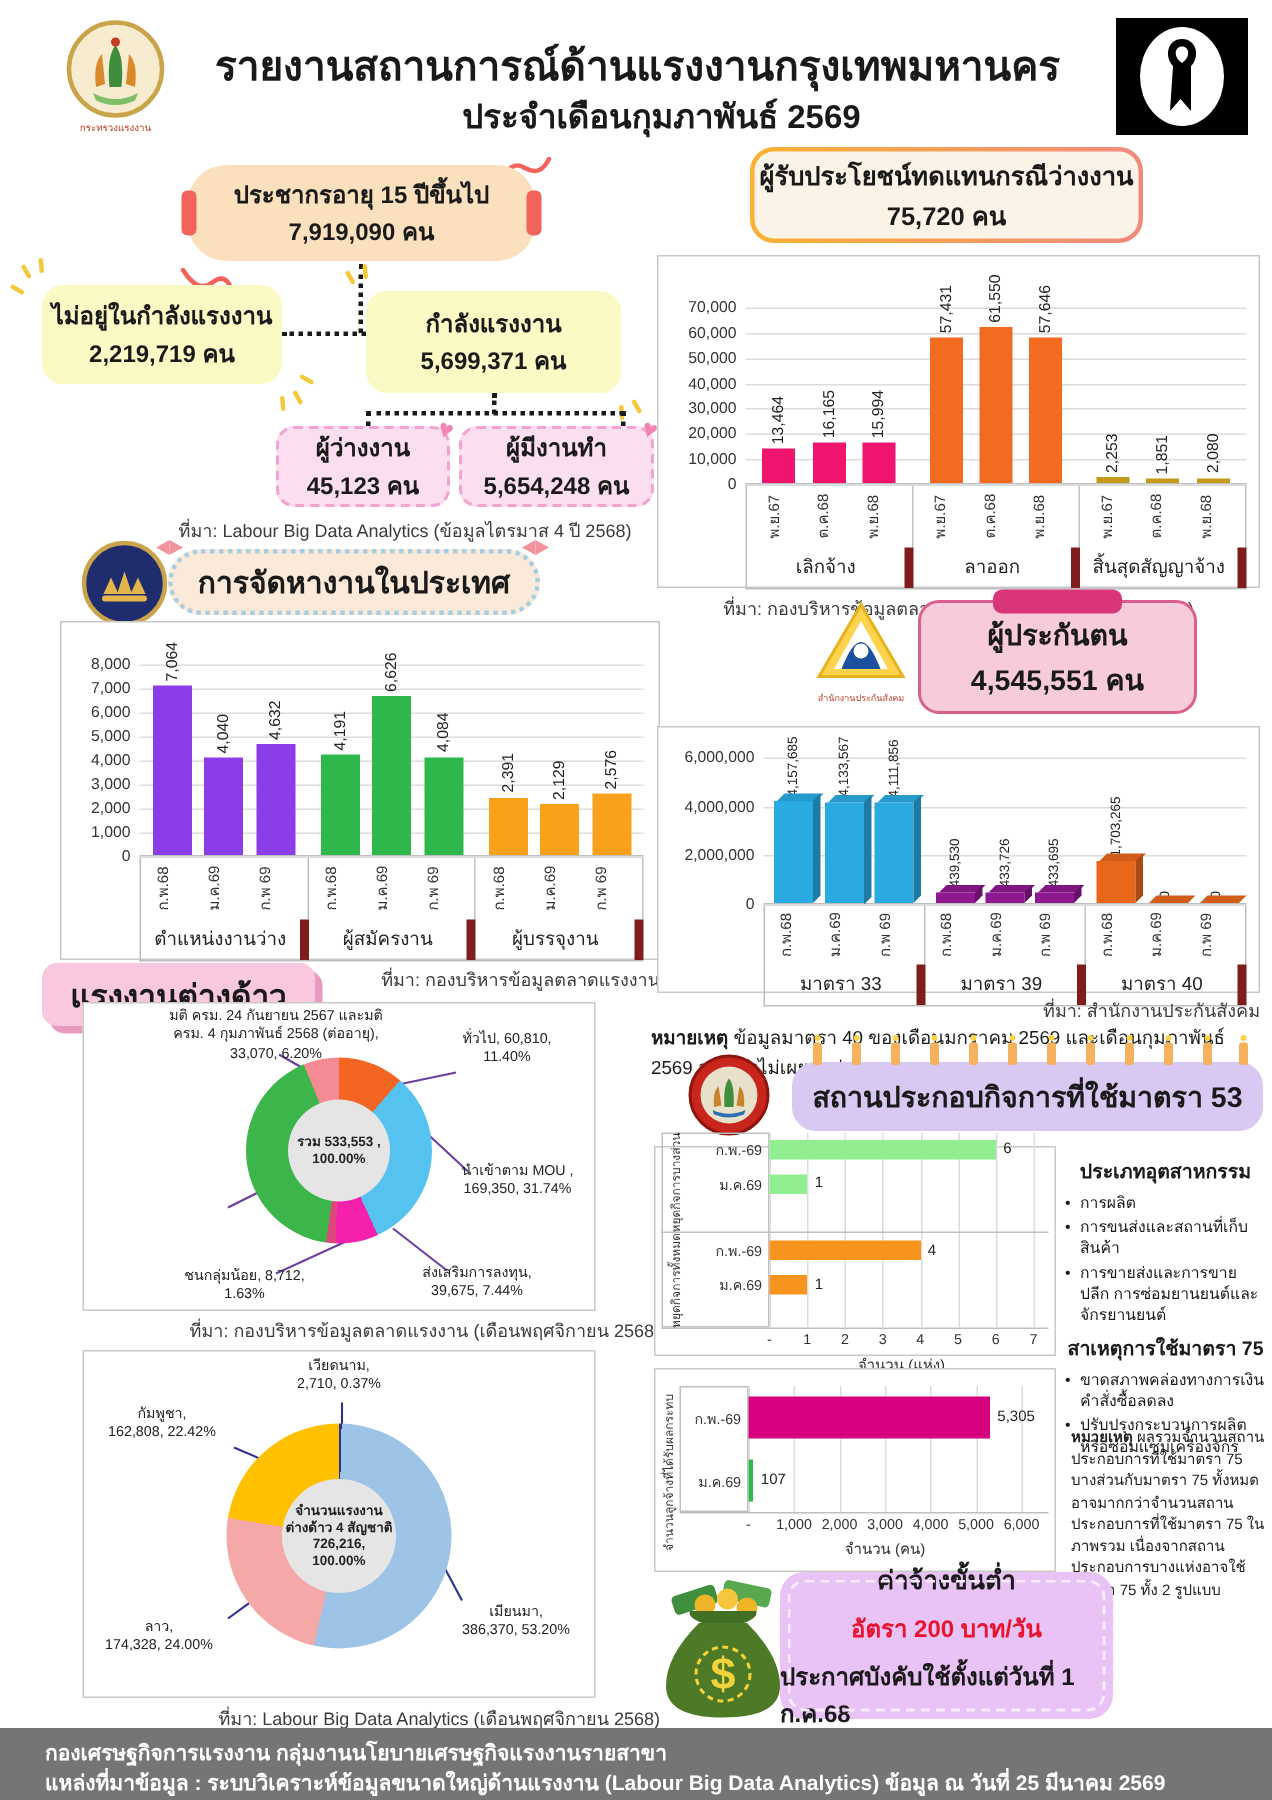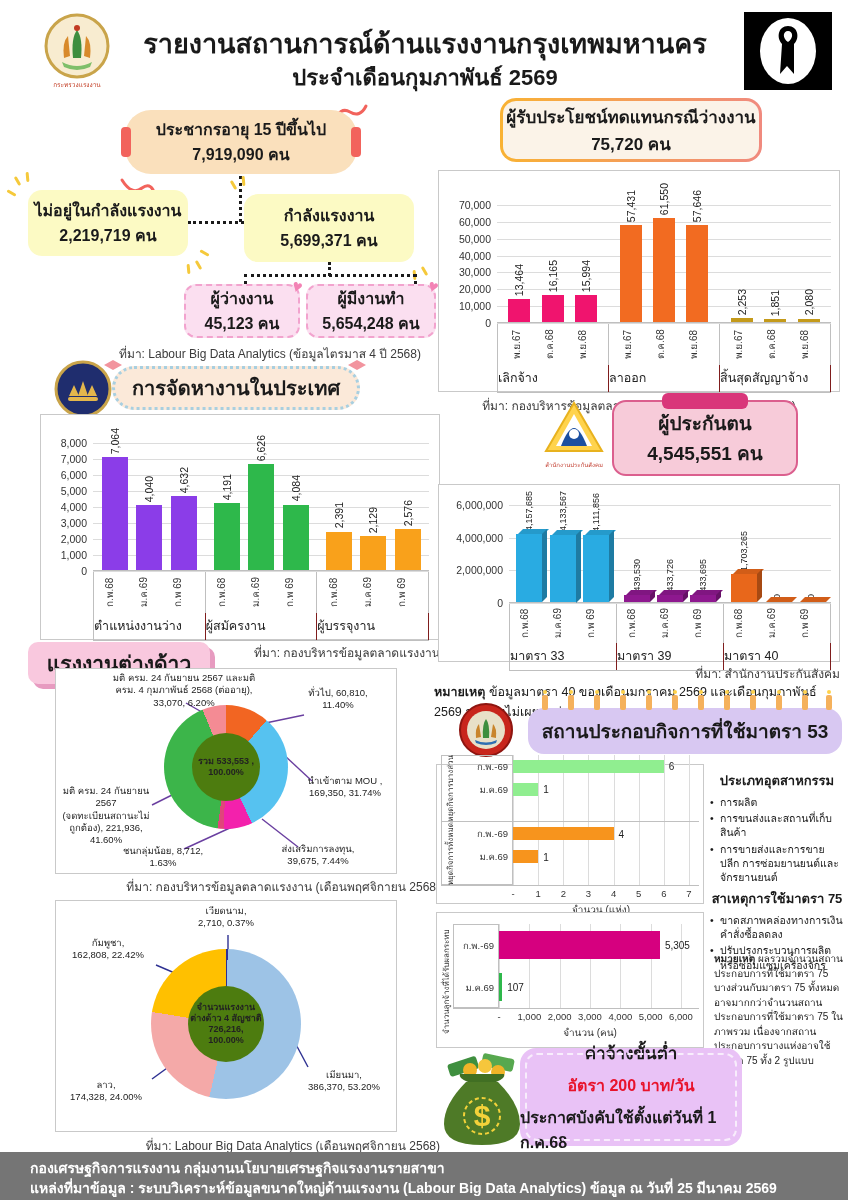--- a/index.html
+++ b/index.html
@@ -51,21 +51,21 @@
   .vb-group{flex:1;display:flex;justify-content:space-evenly;align-items:flex-end}
   .vb-bar{position:relative;height:100%}
   .vb-fill{position:absolute;bottom:0;left:0;right:0}
   .bars-3d .vb-fill::after{content:'';position:absolute;left:100%;bottom:0;width:5px;height:100%;background:inherit;filter:brightness(.72);transform:skewY(-45deg);transform-origin:0 0}
   .bars-3d .vb-fill::before{content:'';position:absolute;left:2px;top:-5px;width:100%;height:5px;background:inherit;filter:brightness(.9);transform:skewX(-45deg);transform-origin:0 100%}
   .vb-val{position:absolute;left:50%;transform:translateX(-50%) rotate(180deg);writing-mode:vertical-rl;white-space:nowrap;font-size:10.5px;line-height:1;color:#222}
   .vb-xrow{display:flex;border-left:1px solid #BFBFBF}
   .vb-xgroup{flex:1;display:flex;justify-content:space-evenly;border-right:1px solid #BFBFBF;padding:4px 0}
   .vb-xtick{writing-mode:vertical-rl;transform:rotate(180deg);font-size:10px;color:#333;display:flex;justify-content:center}
   .vb-grow{display:flex;border-left:1px solid #BFBFBF;border-bottom:1px solid #BFBFBF}
-  .vb-gcell{flex:1;font-size:12.5px;color:#222;padding:3px 0 4px;border-right:1px solid #7f1d1d}
+  .vb-gcell{flex:1;text-align:center;font-size:12.5px;color:#222;padding:3px 0 4px;border-right:6px solid #7f1d1d}
 
   
   .hb-wrap{display:flex;width:100%;height:100%}
   .hb-ylabel{writing-mode:vertical-rl;transform:rotate(180deg);font-size:8px;color:#333;width:14px;display:flex;align-items:center;justify-content:center}
   .hb-body{flex:1;display:flex;flex-direction:column;justify-content:center}
   .hb-rows{position:relative;border-bottom:1px solid #BFBFBF}
   .hb-labelbox{position:absolute;top:0;bottom:0;left:0;border:1px solid #C0C0C0;background:transparent}
   .hb-gridwrap{position:absolute;top:0;bottom:0}
   .hb-gridwrap i{position:absolute;top:0;bottom:0;width:1px;background:#DCDCDC}
   .hb-group{display:flex;position:relative}
@@ -76,21 +76,21 @@
   .hb-row{display:flex;align-items:center}
   .hb-cat{font-size:9.5px;color:#333;text-align:right;padding-right:5px;flex:none}
   .hb-track{position:relative;display:flex;align-items:center;height:100%;flex:none}
   .hb-val{position:absolute;top:50%;transform:translateY(-50%);font-size:10px;color:#222}
   .hb-ticks{position:relative;height:14px;flex:none}
   .hb-ticks span{position:absolute;top:2px;transform:translateX(-50%);font-size:9.5px;color:#333}
   .hb-xlabel{text-align:center;font-size:10px;color:#333;padding-top:2px}
 
   
   .donut-ring{position:absolute;border-radius:50%}
-  .donut-center{position:absolute;background:#4d7c0f;border-radius:50%;display:flex;align-items:center;justify-content:center;text-align:center;font-size:10px;font-weight:700;color:#222;line-height:1.25}
+  .donut-center{position:absolute;background:#e5e5e5;border-radius:50%;display:flex;align-items:center;justify-content:center;text-align:center;font-size:10px;font-weight:700;color:#222;line-height:1.25}
   .dlabel{position:absolute;font-size:9.5px;color:#222;text-align:center;line-height:1.3}
   .leader{position:absolute;left:0;top:0;pointer-events:none}
 
   
   .m75-text h4{font-size:13px;font-weight:800;text-align:center;margin:4px 0 4px}
   .m75-text ul{list-style:none}
   .m75-text li{font-size:10.5px;line-height:1.35;padding-left:10px;position:relative;margin-bottom:2px}
   .m75-text li::before{content:'•';position:absolute;left:0;top:0}
   .note-par{font-size:10px;line-height:1.45;color:#222}
   .note-par b{font-weight:800}
@@ -123,21 +123,21 @@
       <path d="M22 46 Q20 30 26 24 L28 44 Z" fill="#D88A2B"></path>
       <path d="M31 46 Q29 26 35 18 Q41 26 39 46 Z" fill="#3E8E3E"></path>
       <path d="M42 44 L44 24 Q50 30 48 46 Z" fill="#D88A2B"></path>
       <circle cx="35" cy="16" r="3" fill="#C23B22"></circle>
       <path d="M20 50 Q35 58 50 50 L48 55 Q35 61 22 55 Z" fill="#7FBF6A"></path>
     </svg>
     <div style="position:absolute;bottom:2px;width:100%;text-align:center;font-size:6.5px;color:#C23B22">กระทรวงแรงงาน</div>
   </div>
 
   <div class="abs main-title" style="left:120px;top:22px;width:610px">รายงานสถานการณ์ด้านแรงงานกรุงเทพมหานคร</div>
-  <div class="abs sub-title" style="left:120px;top:60px;width:610px">ประจำเดือนกุมภาพันธ์ 2569</div>
+  <div class="abs sub-title" style="left:136px;top:60px;width:610px">ประจำเดือนกุมภาพันธ์ 2569</div>
 
   <div class="abs ribbon-box" style="left:744px;top:12px;width:88px;height:78px">
     <svg width="64" height="70" viewBox="0 0 64 70">
       <ellipse cx="32" cy="35" rx="28" ry="33" fill="#fff"></ellipse>
       <path d="M32 10 C22 10 20 22 26 28 L24 58 L31 50 L38 58 L38 28 C44 22 42 10 32 10 Z M32 15 C37 15 38 22 32 26 C26 22 27 15 32 15 Z" fill="#000"></path>
     </svg>
   </div>
 
   <svg class="abs" width="40" height="30" style="left:330px;top:100px">
     <path class="squig" d="M4 22 Q10 6 20 12 Q30 18 36 6"></path>
@@ -537,23 +537,20 @@
 ครม. 4 กุมภาพันธ์ 2568 (ต่ออายุ),
 33,070, 6.20%</div>
     <div class="dlabel pre" style="left:232px;top:18px;width:100px">ทั่วไป, 60,810,
 11.40%</div>
     <div class="dlabel pre" style="left:238px;top:106px;width:102px">นำเข้าตาม MOU ,
 169,350, 31.74%</div>
     <div class="dlabel pre" style="left:199px;top:174px;width:126px">ส่งเสริมการลงทุน,
 39,675, 7.44%</div>
     <div class="dlabel pre" style="left:52px;top:176px;width:110px">ชนกลุ่มน้อย, 8,712,
 1.63%</div>
-    <div class="dlabel pre" style="left:1px;top:116px;width:98px">มติ ครม. 24 กันยายน 2567
-(จดทะเบียนสถานะไม่
-ถูกต้อง), 221,936, 41.60%</div>
   </div>
   <div class="abs src" style="left:40px;top:877px;width:400px;text-align:right">ที่มา: กองบริหารข้อมูลตลาดแรงงาน (เดือนพฤศจิกายน 2568)</div>
 
   <div class="abs panel" style="left:55px;top:900px;width:342px;height:232px">
     <svg class="leader" width="342" height="232">
       <line x1="172" y1="34" x2="172" y2="52" stroke="#2E3192" stroke-width="1.4"></line>
       <line x1="100" y1="64" x2="128" y2="76" stroke="#2E3192" stroke-width="1.4"></line>
       <line x1="252" y1="166" x2="236" y2="136" stroke="#2E3192" stroke-width="1.4"></line>
       <line x1="96" y1="178" x2="118" y2="162" stroke="#2E3192" stroke-width="1.4"></line>
     </svg>

